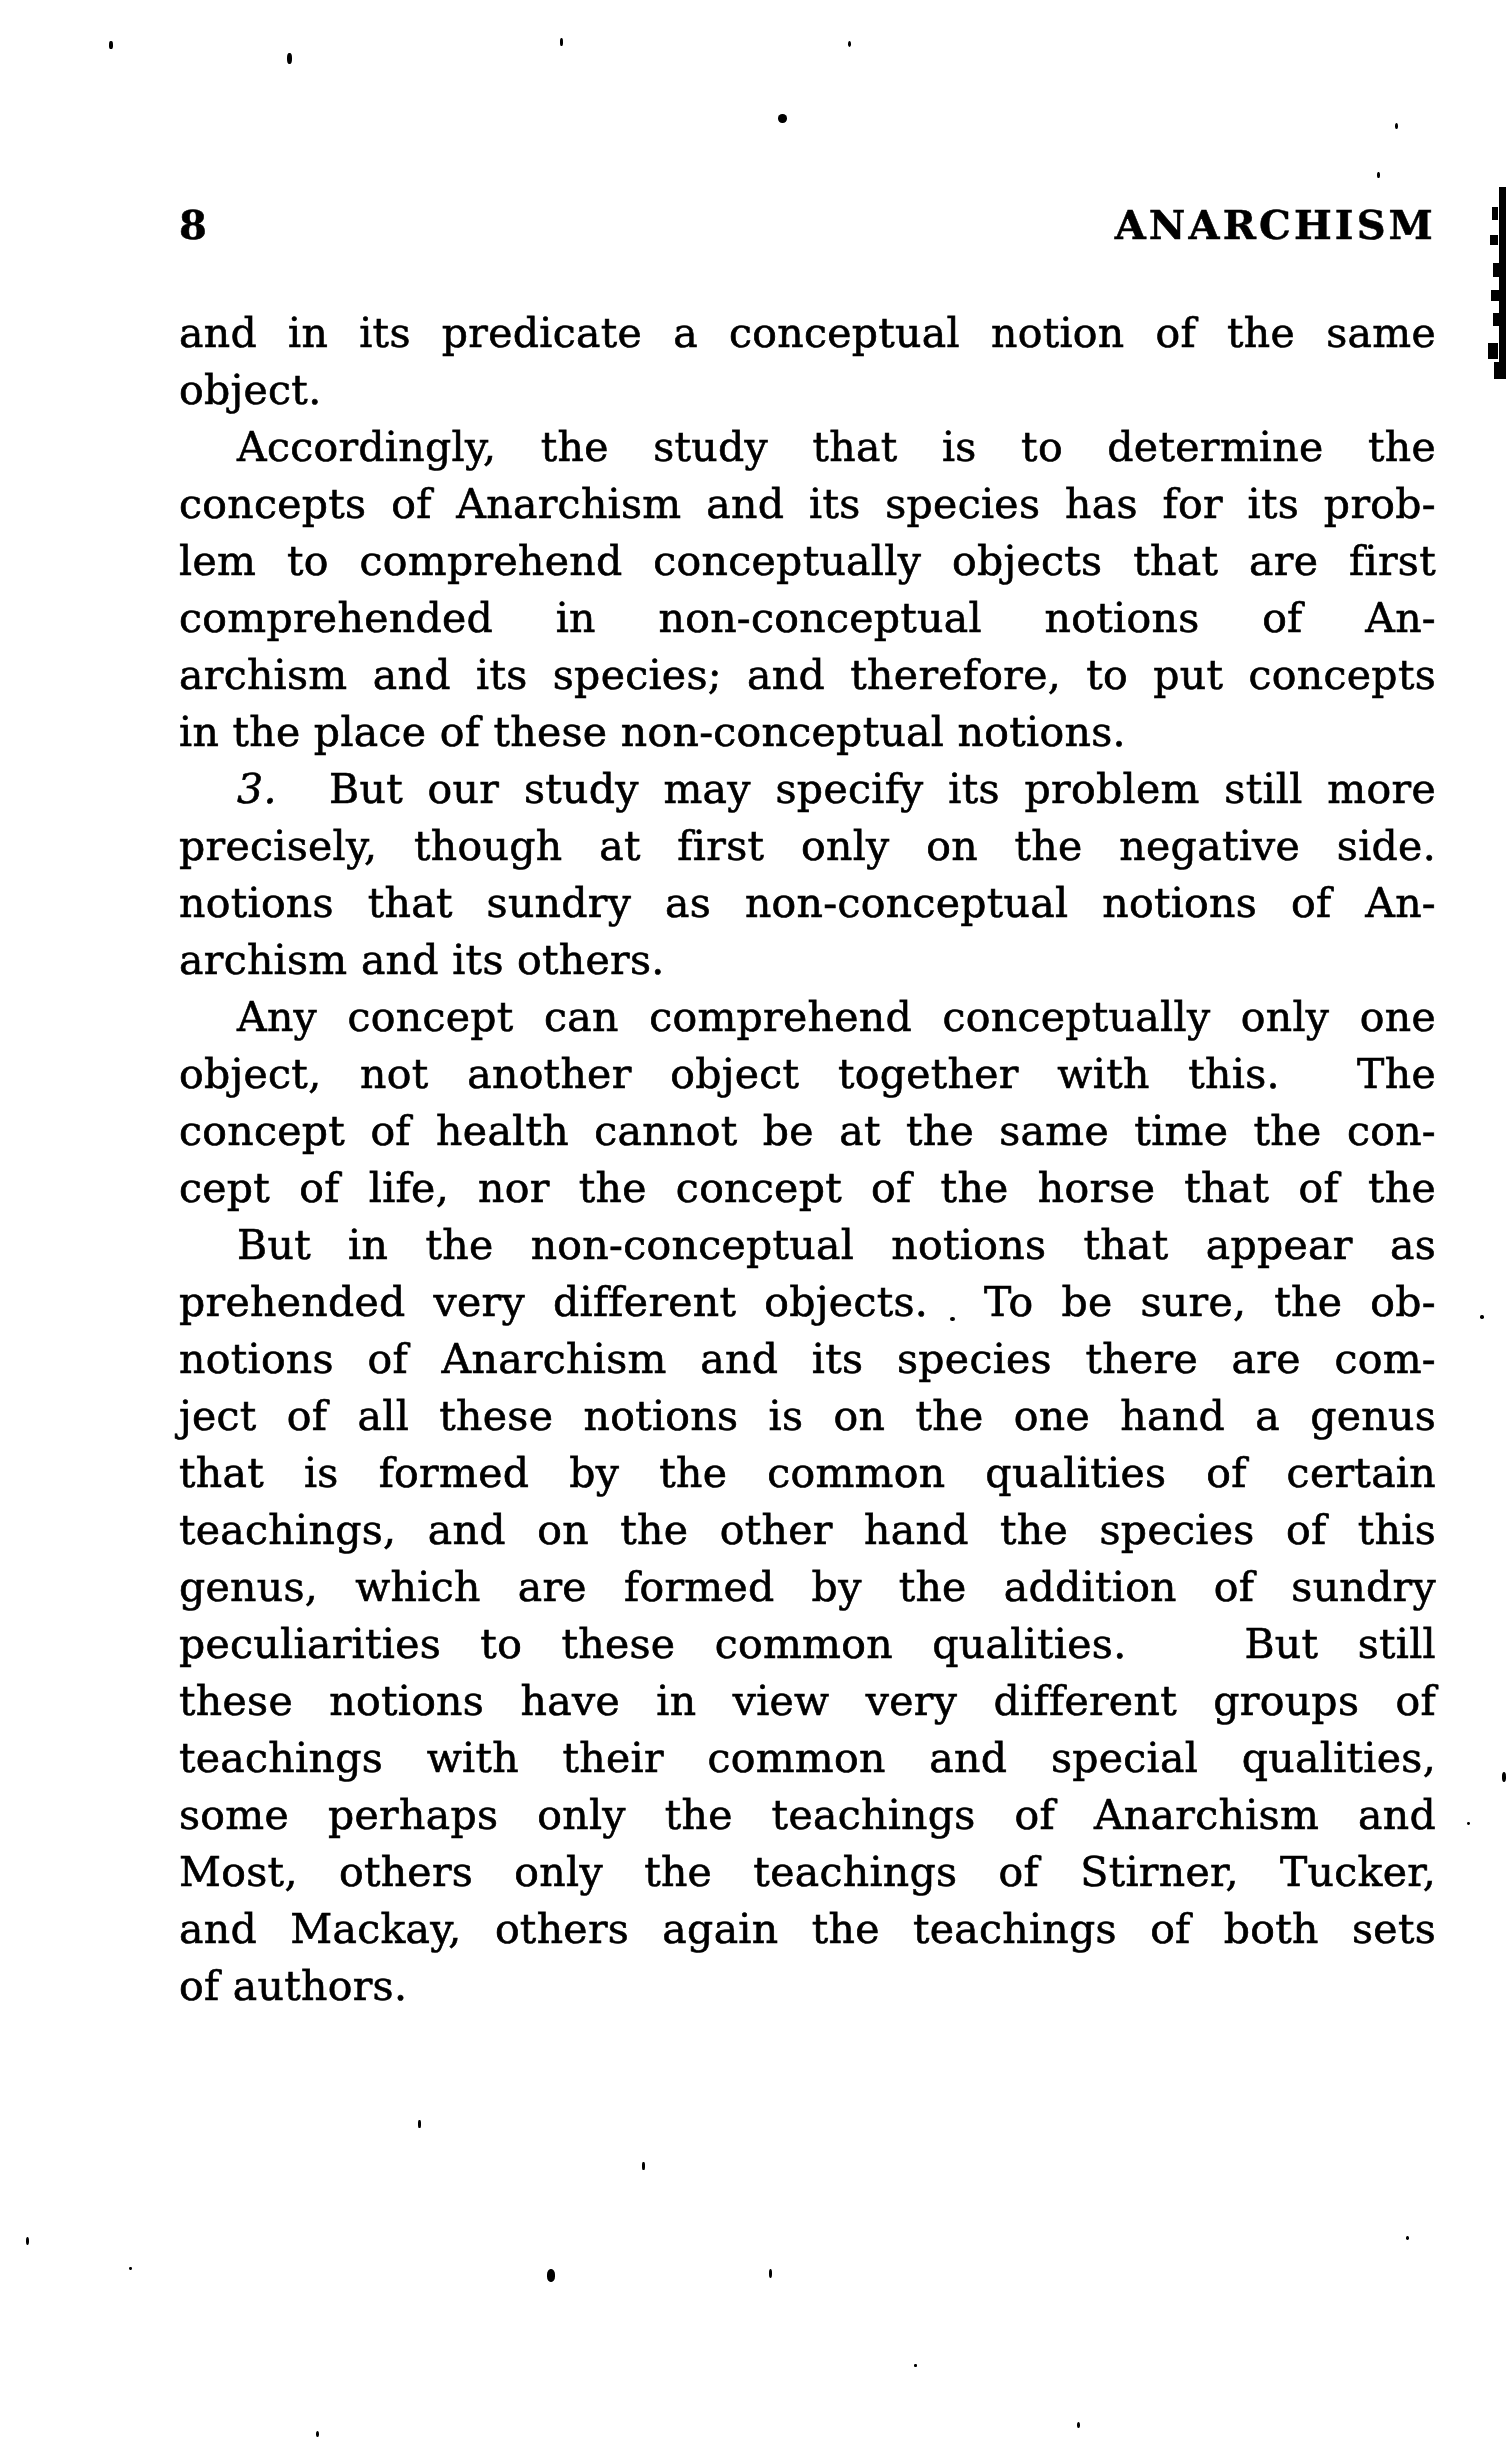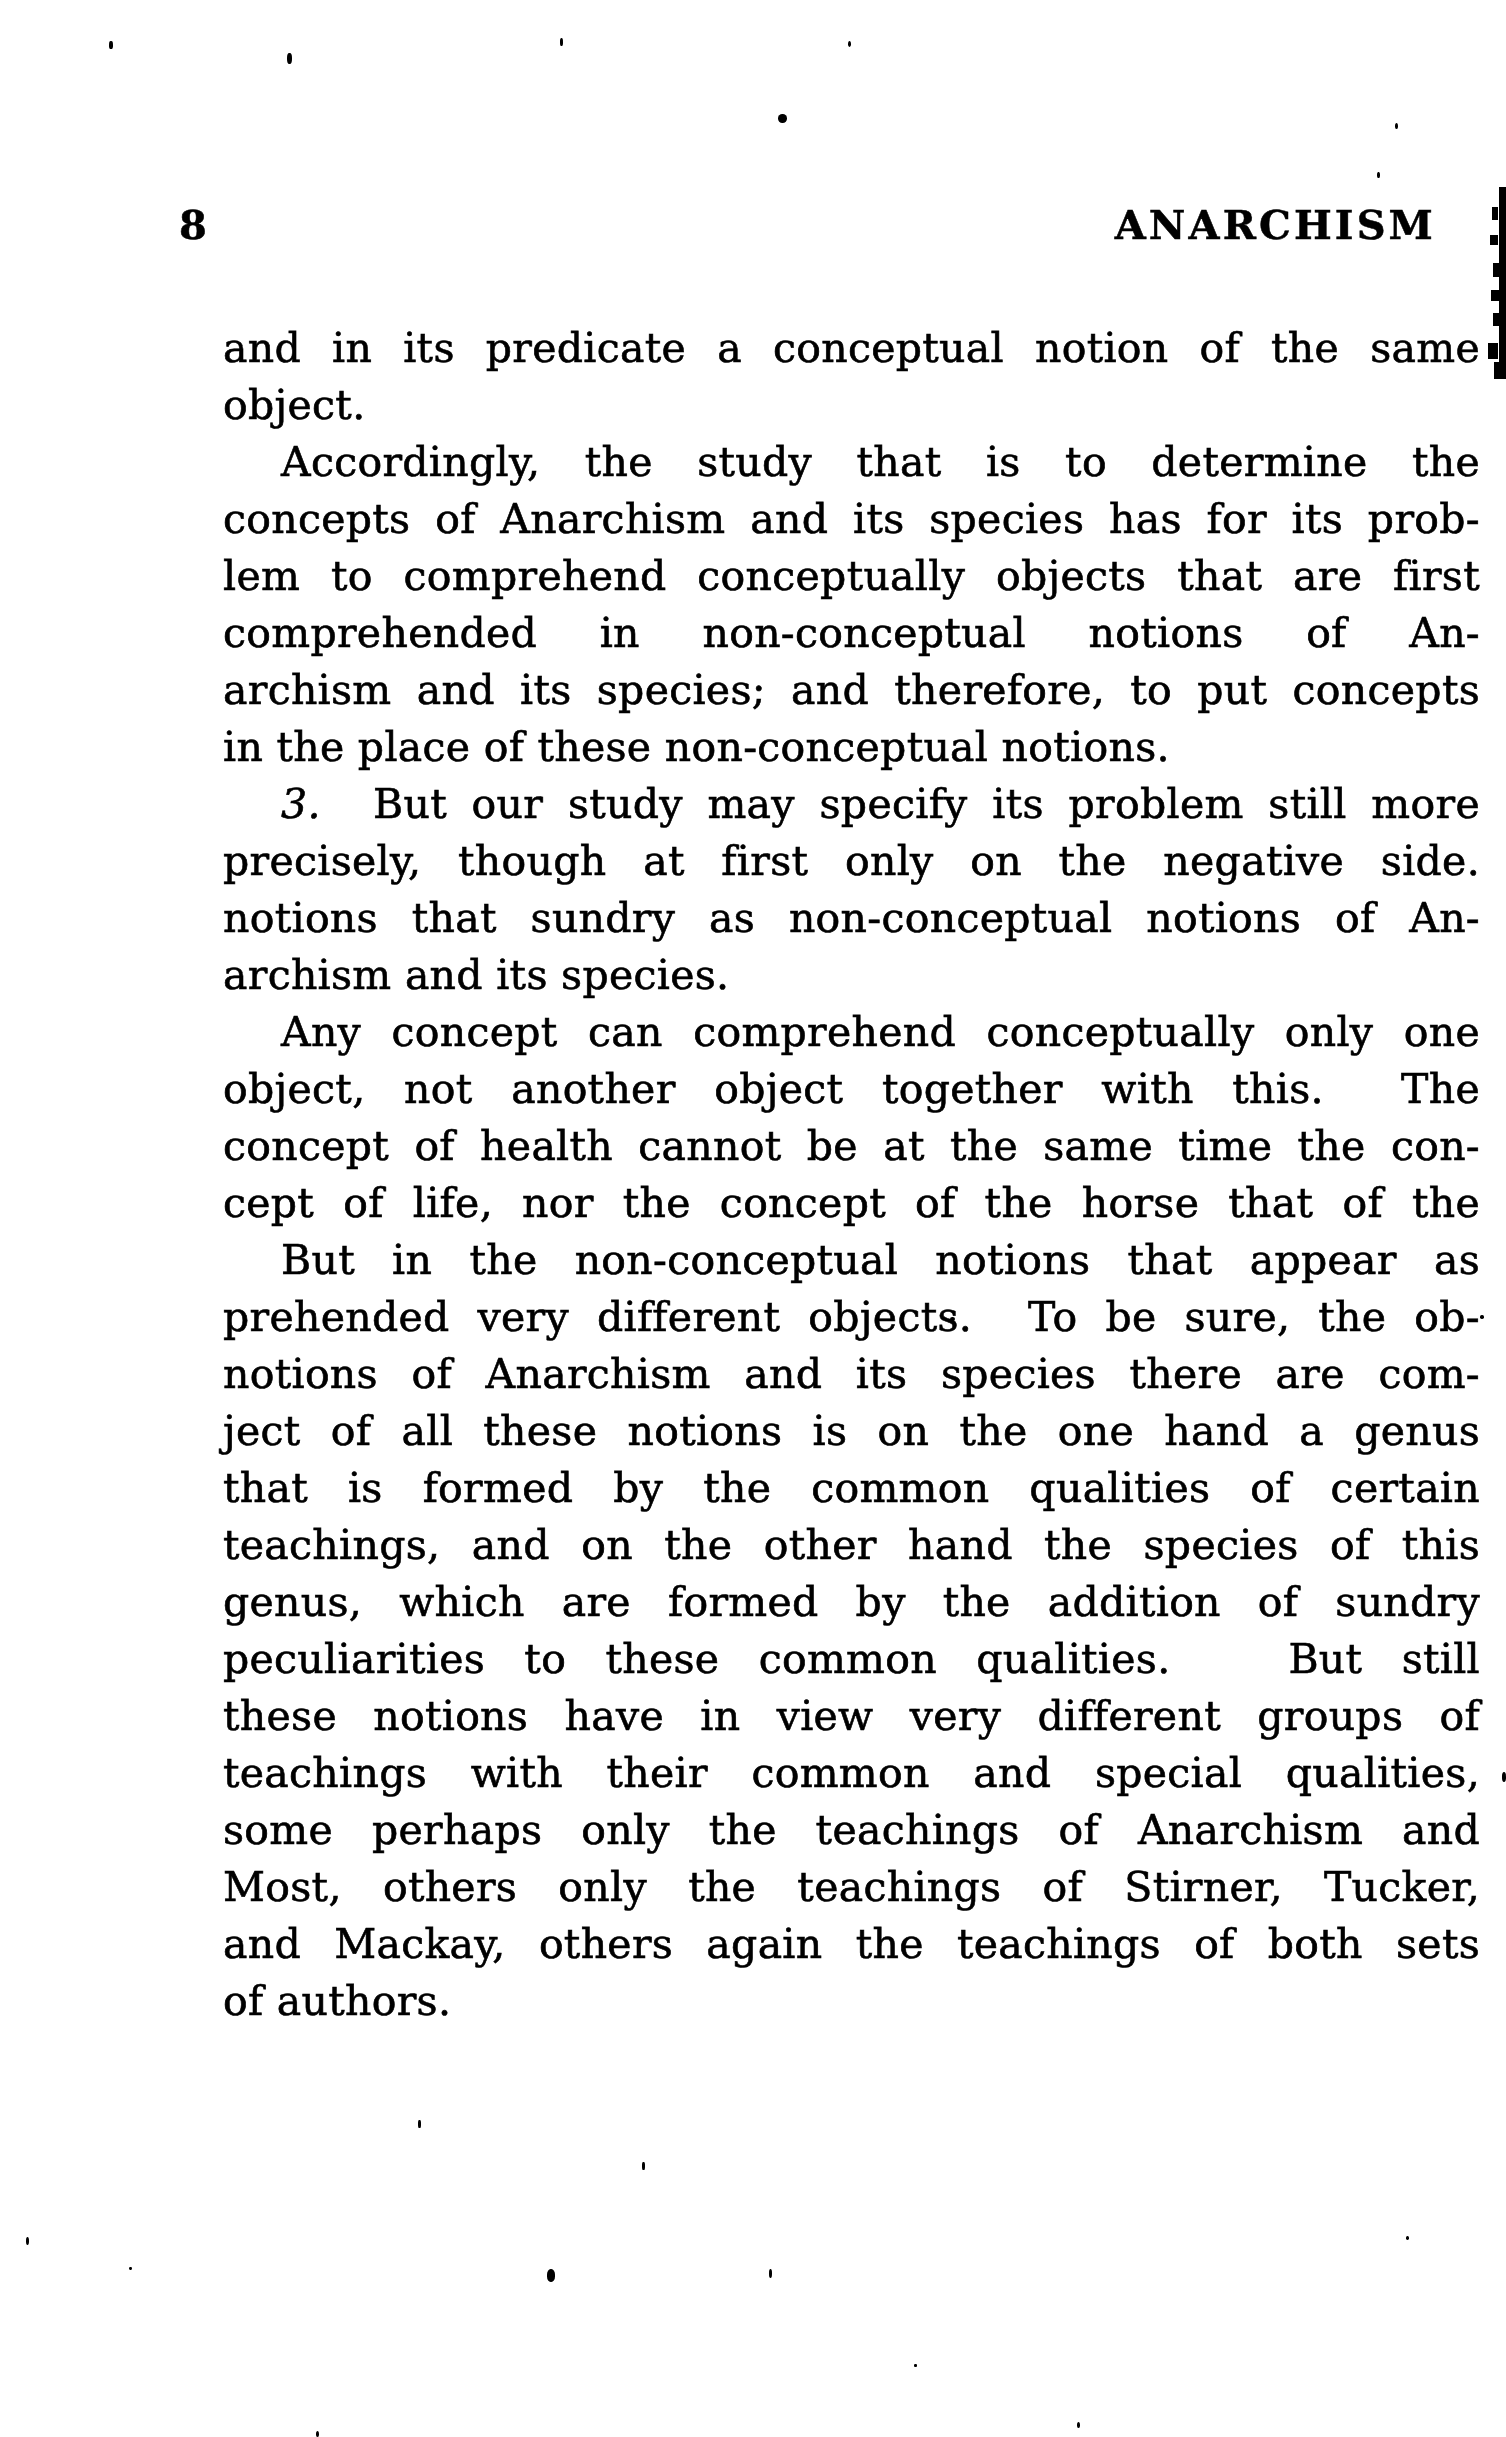--- a/index.html
+++ b/index.html
@@ -29,26 +29,25 @@
     text-align: right;
     font-size: 40px;
     font-weight: bold;
     letter-spacing: 3.1px;
     line-height: 36px;
     -webkit-text-stroke: 0.5px #000;
   }
   .text-block {
     position: absolute;
     left: 179px;
-    top: 320px;
+    top: 305px;
     width: 1257px;
     font-size: 41px;
     line-height: 57px;
     letter-spacing: 0.3px;
-    margin-left: 44px;
     -webkit-text-stroke: 0.6px #000;
   }
   .line {
     text-align: justify;
     text-align-last: justify;
   }
   .line.para-end { text-align-last: left; }
   .line.indent { padding-left: 58px; }
   .line i.lead { font-style: italic; margin-right: 27.6px; }
   .speck {
@@ -75,21 +74,21 @@
       <div class="line para-end">object.</div>
       <div class="line indent">Accordingly, the study that is to determine the</div>
       <div class="line">concepts of Anarchism and its species has for its prob-</div>
       <div class="line">lem to comprehend conceptually objects that are first</div>
       <div class="line">comprehended in non-conceptual notions of An-</div>
       <div class="line">archism and its species; and therefore, to put concepts</div>
       <div class="line para-end">in the place of these non-conceptual notions.</div>
       <div class="line indent"><i class="lead">3.</i> But our study may specify its problem still more</div>
       <div class="line">precisely, though at first only on the negative side.</div>
       <div class="line">notions that sundry as non-conceptual notions of An-</div>
-      <div class="line para-end">archism and its species.</div>
+      <div class="line para-end">archism and its others.</div>
       <div class="line indent">Any concept can comprehend conceptually only one</div>
       <div class="line">object, not another object together with this.&nbsp; The</div>
       <div class="line">concept of health cannot be at the same time the con-</div>
       <div class="line">cept of life, nor the concept of the horse that of the</div>
       <div class="line indent">But in the non-conceptual notions that appear as</div>
       <div class="line">prehended very different objects.&nbsp; To be sure, the ob-</div>
       <div class="line">notions of Anarchism and its species there are com-</div>
       <div class="line">ject of all these notions is on the one hand a genus</div>
       <div class="line">that is formed by the common qualities of certain</div>
       <div class="line">teachings, and on the other hand the species of this</div>

